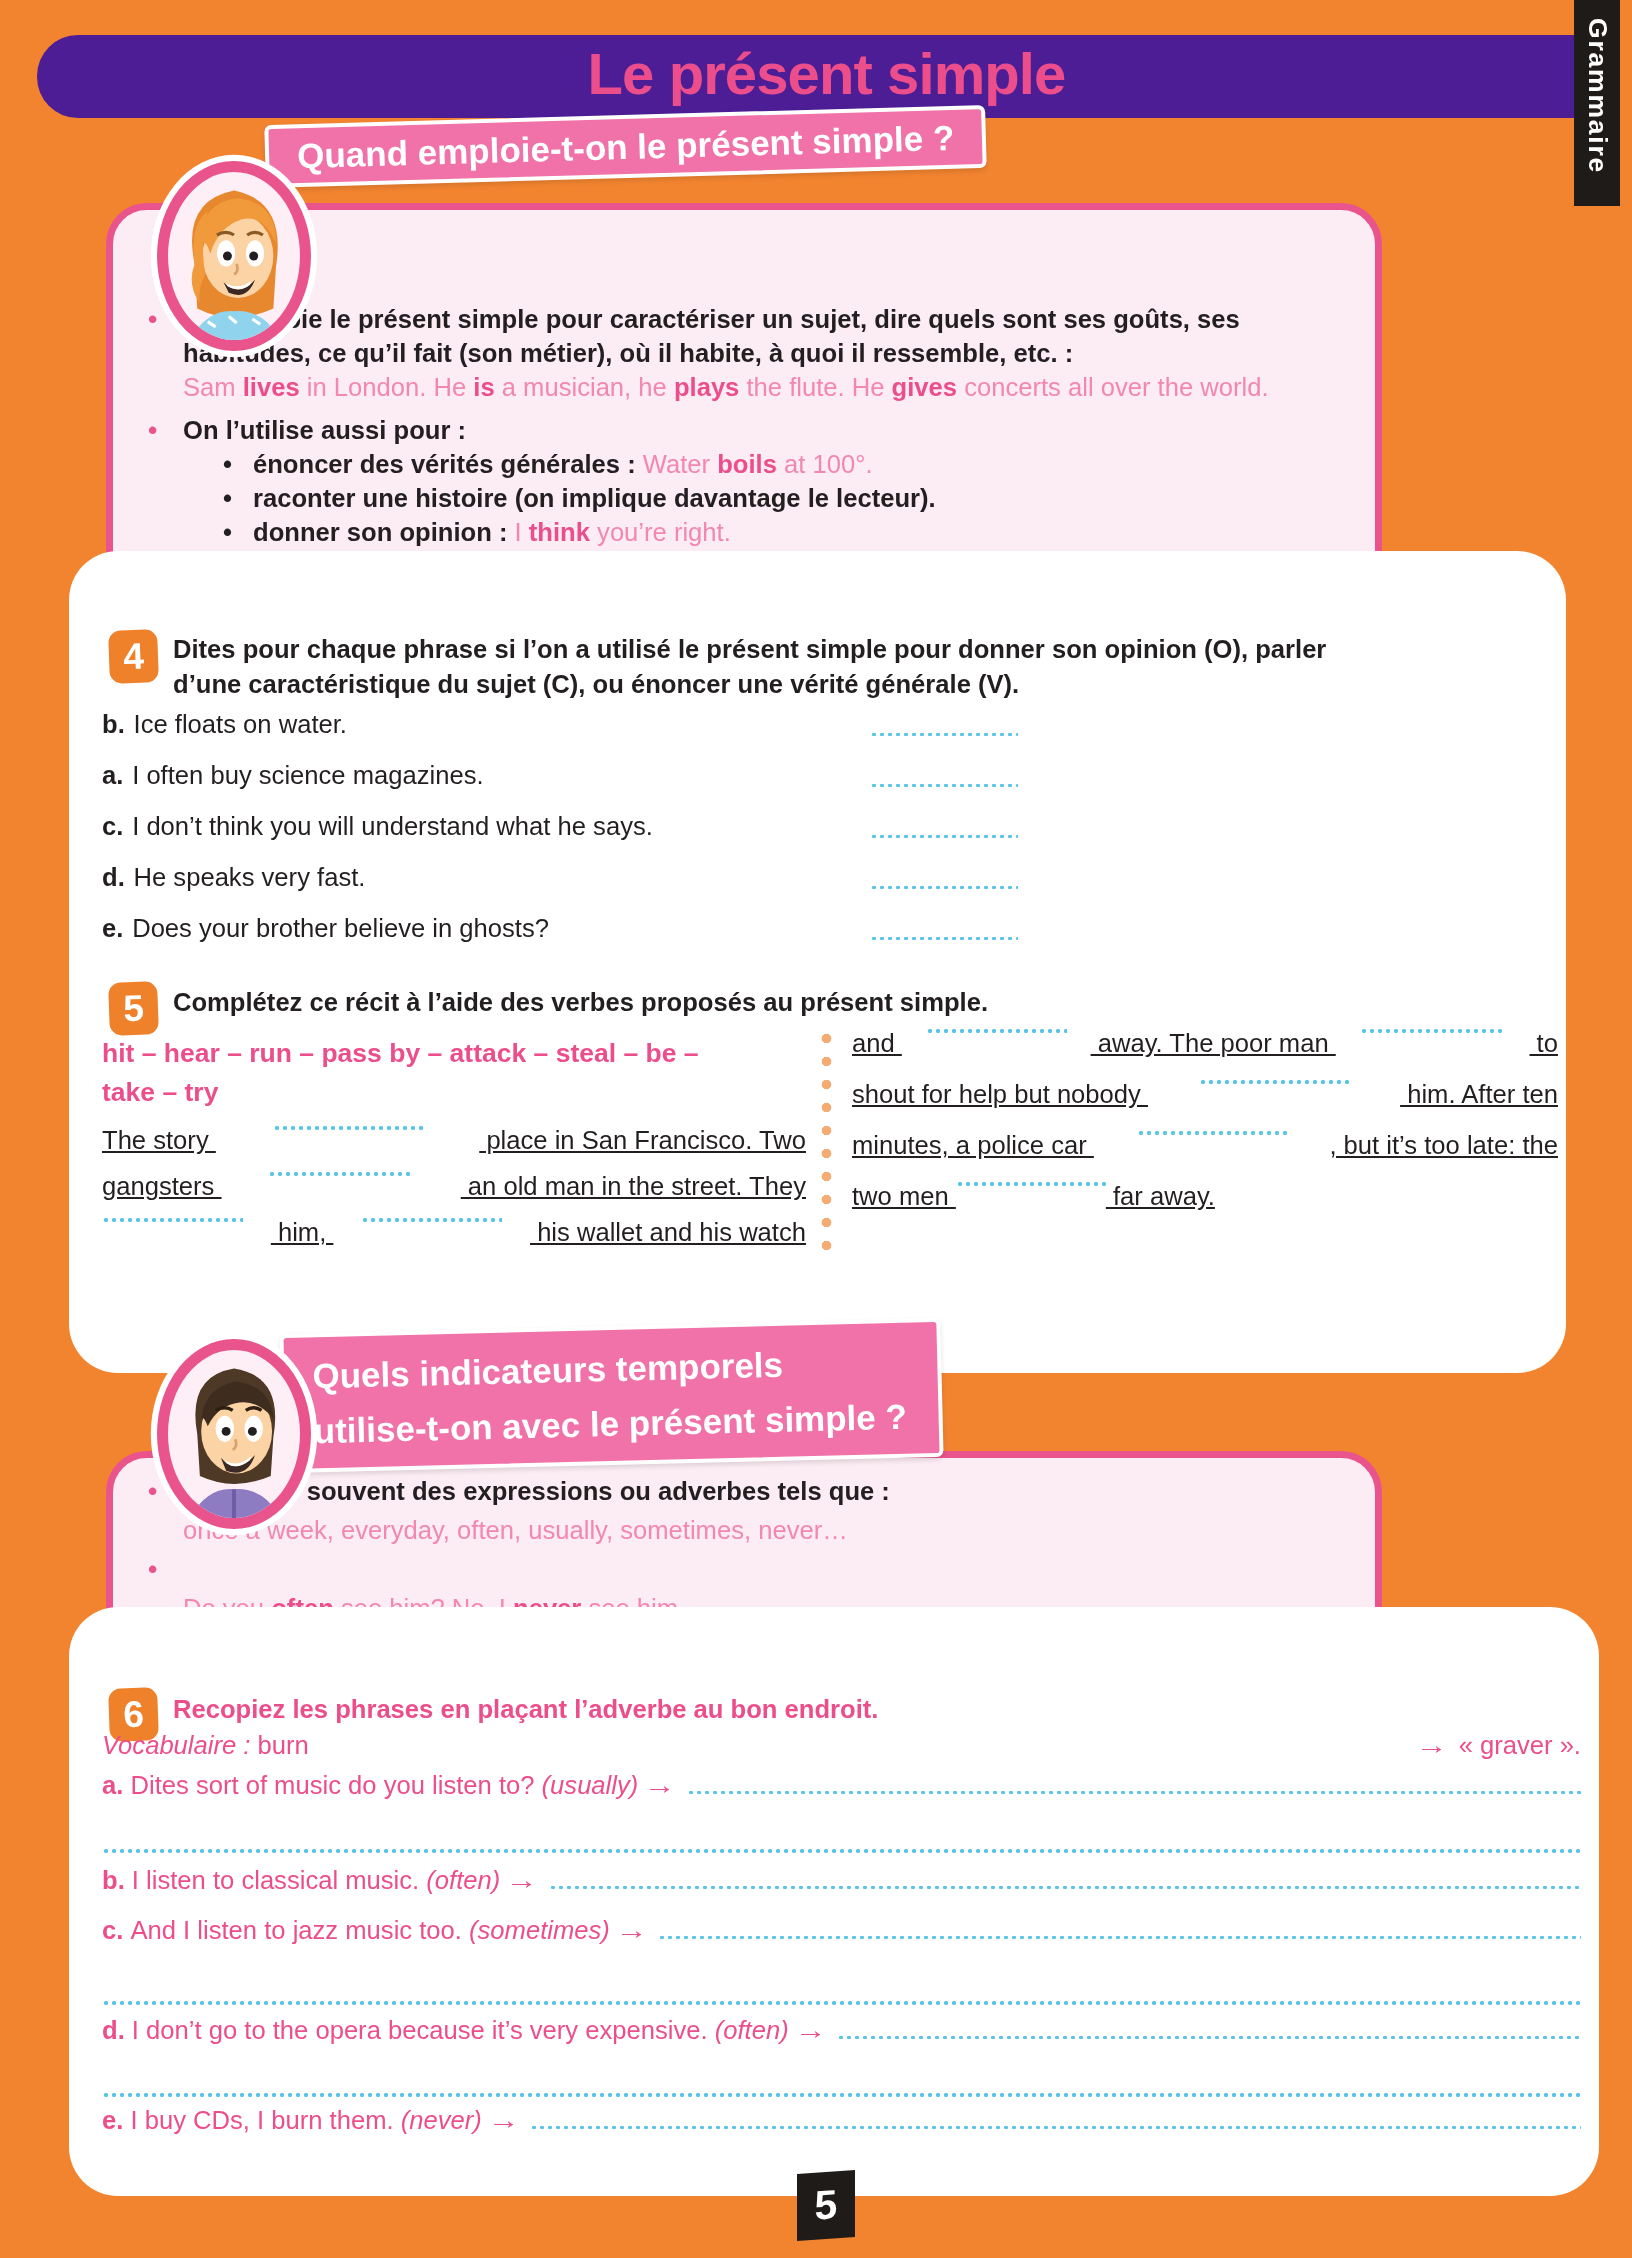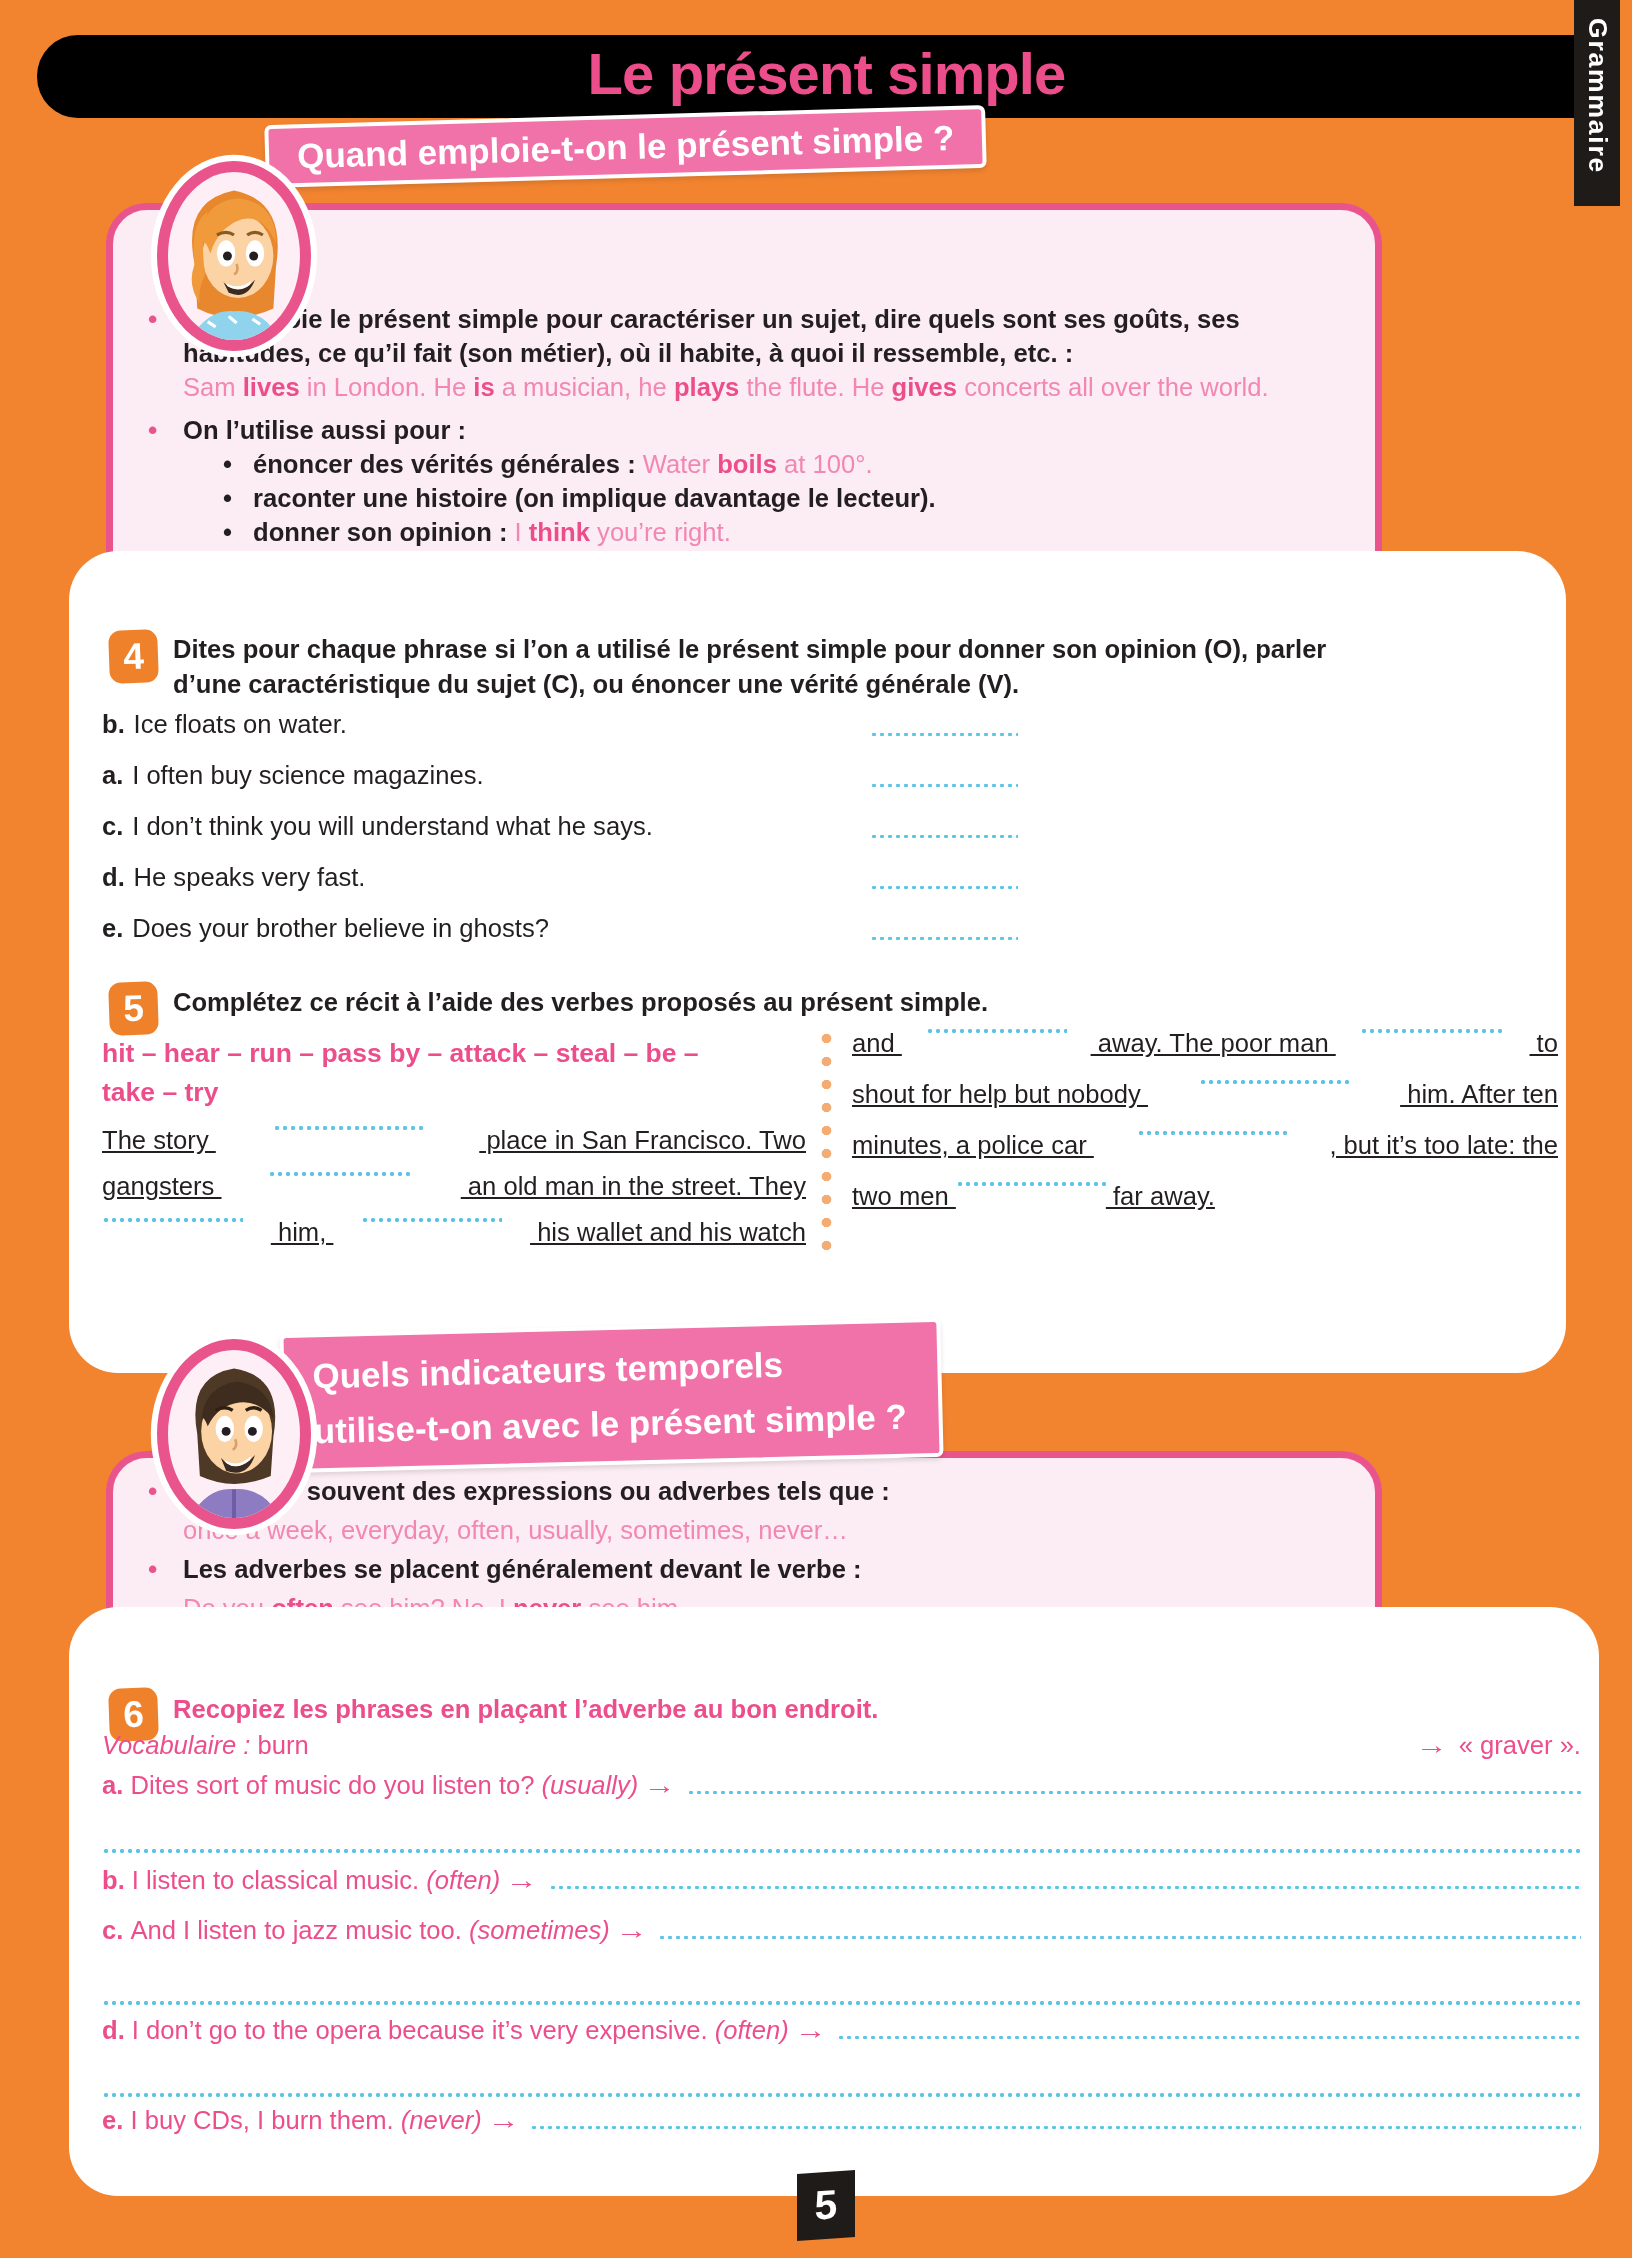--- a/index.html
+++ b/index.html
@@ -5,21 +5,21 @@
   :root{
     --orange:#F28430; --pink:#E9548C; --ribbon:#F072A8; --boxfill:#FCECF3;
     --pinkTxt:#EC4E8C; --pinkLight:#F287B2; --cyan:#5BC5E8; --dotOr:#F3AC74;
     --badge:#F0812B; --ink:#231F20;
   }
   html,body{margin:0;padding:0;}
   body{background:#888;font-family:"Liberation Sans", sans-serif;color:var(--ink);}
   #page{position:relative;width:1632px;height:2258px;background:var(--orange);overflow:hidden;}
 
   
-  .banner{position:absolute;left:37px;top:35px;right:16px;height:83px;background:#000000;
+  .banner{position:absolute;left:37px;top:35px;right:16px;height:83px;background:#4c1d95;
           border-radius:41px 0 0 41px;}
   .banner .title{position:absolute;left:0;right:0;top:5.3px;text-align:center;
           font-size:58px;font-weight:bold;letter-spacing:-0.9px;color:var(--pinkTxt);}
 
   
   .side-tab{position:absolute;left:1574px;top:0;width:46px;height:206px;background:#1F1B18;
           display:flex;align-items:flex-start;justify-content:center;z-index:30;}
   .side-tab span{writing-mode:vertical-rl;color:#fff;font-weight:bold;font-size:26.5px;
           letter-spacing:1.8px;padding-top:17.6px;}
 
@@ -268,21 +268,20 @@
     <div class="lesson-content c2">
       <div class="lline">
           <span class="ldot">•</span>
           <span class="lrich"><span class="seg b">On utilise souvent des expressions ou adverbes tels que :</span></span>
         </div>
       <div class="lline cont">
           <span class="lrich"><span class="seg p">once a week, everyday, often, usually, sometimes, never…</span></span>
         </div>
       <div class="lline">
           <span class="ldot">•</span>
-          <span class="lrich"><span class="seg b">Les adverbes se placent généralement devant le verbe :</span></span>
         </div>
       <div class="lline cont">
           <span class="lrich"><span class="seg p">Do you </span><span class="seg pb">often</span><span class="seg p"> see him? No, I </span><span class="seg pb">never</span><span class="seg p"> see him.</span></span>
         </div>
     </div>
   </div>
   <div class="ribbon r2">
     <div>Quels indicateurs temporels</div>
     <div>utilise-t-on avec le présent simple ?</div>
   </div>

